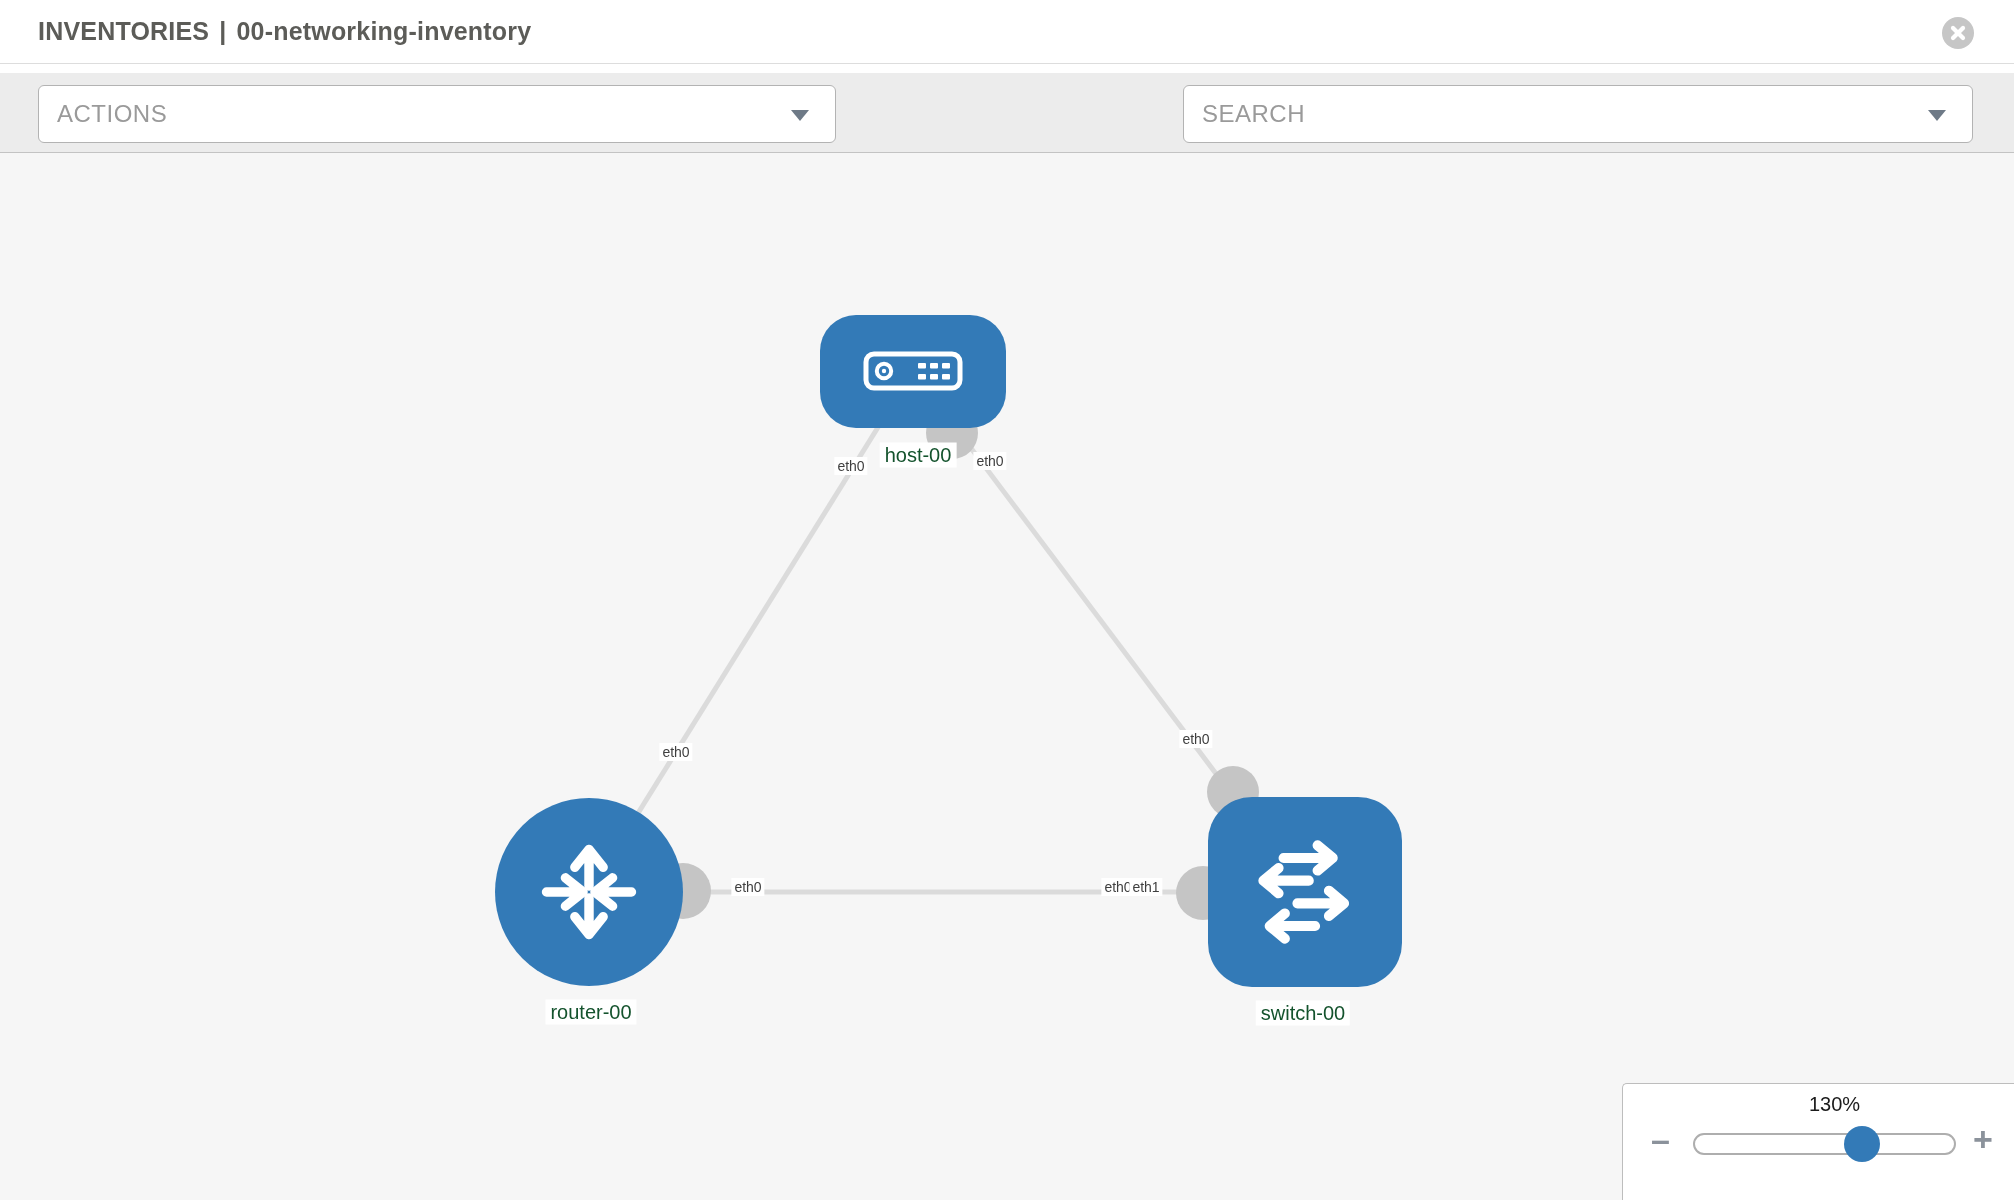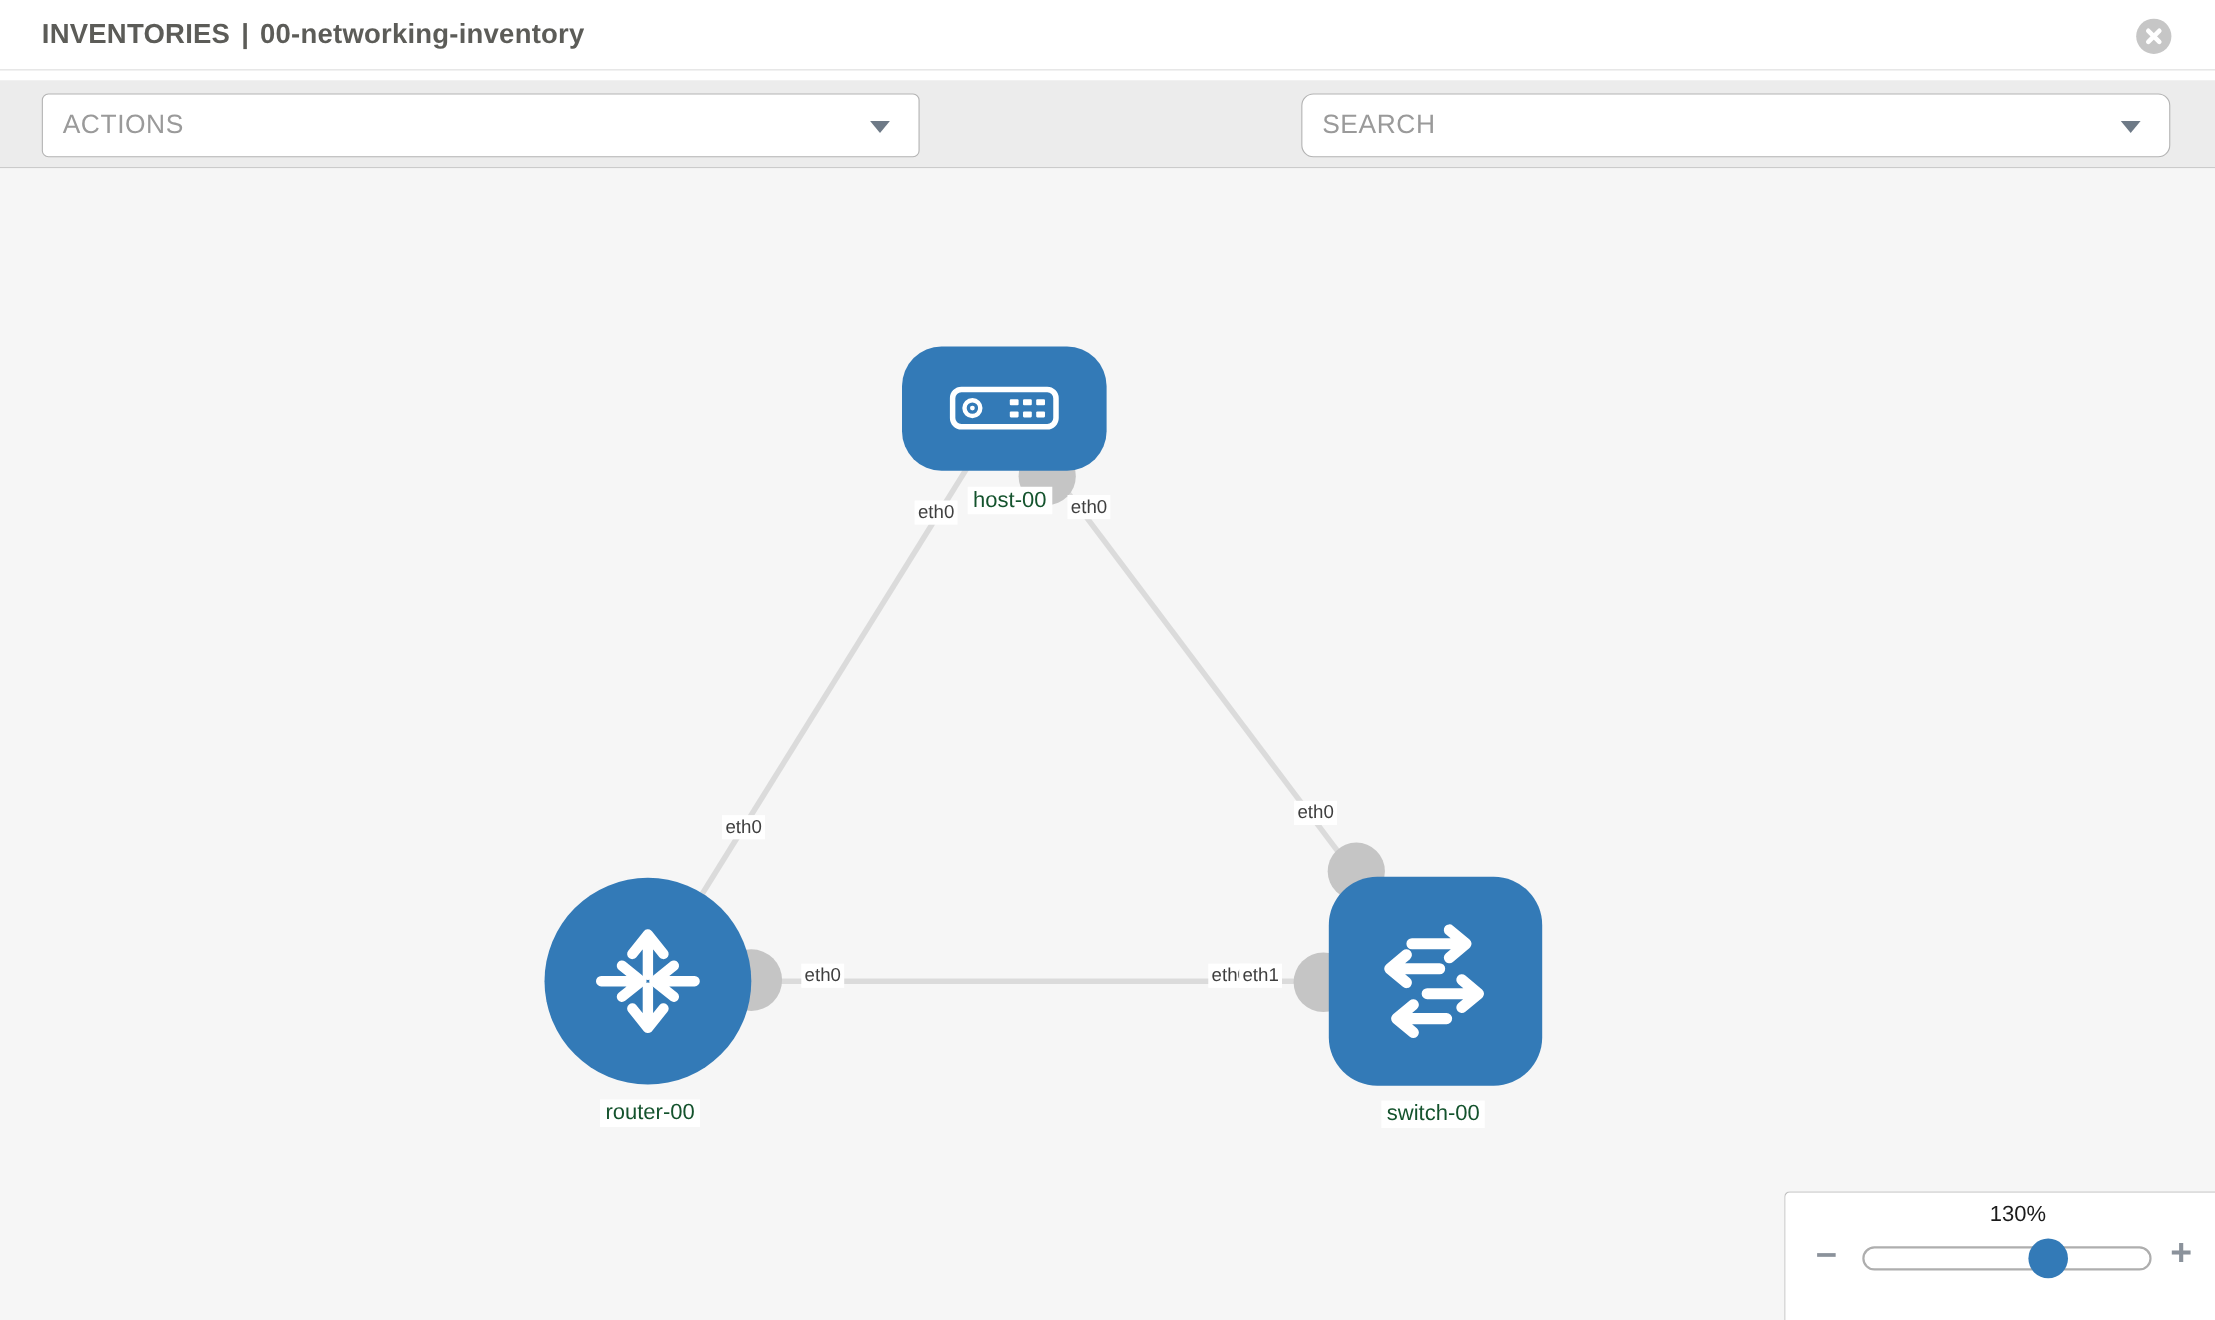--- a/index.html
+++ b/index.html
@@ -22,33 +22,33 @@
   
   .toolbar{position:absolute;left:0;top:73px;width:100%;height:80px;background:var(--toolbar-bg);
     border-bottom:1px solid #c3c3c3;}
   .selectbox{position:absolute;top:12px;height:58px;background:#fff;border:1px solid #b3b3b3;
     border-radius:6px;display:flex;align-items:center;cursor:pointer;}
   .selectbox .sel-label{margin-left:18px;font-size:24px;color:#9a9a9a;letter-spacing:.5px;text-align:right;}
   .caret{position:absolute;right:26px;top:24px;width:0;height:0;
     border-left:9px solid transparent;border-right:9px solid transparent;
     border-top:11px solid #6e7a87;}
   .actions-box{left:38px;width:798px;}
-  .search-box{left:1183px;width:790px;border-radius:11px;}
+  .search-box{left:1183px;width:790px;}
   .tool-icon{position:absolute;top:96px;width:38px;height:38px;cursor:pointer;}
   .wrench{left:1046px;} .key{left:1114px;}
 
   
   .canvas{position:absolute;left:0;top:153px;width:2014px;height:1047px;background:var(--canvas-bg);}
   #links{position:absolute;left:0;top:0;}
   .port{position:absolute;border-radius:50%;background:var(--port-gray);}
   .node{position:absolute;background:var(--node-blue);display:flex;align-items:center;
     justify-content:center;cursor:pointer;}
   .node-label{position:absolute;background:#fff;color:#14532d;font-size:20px;
     padding:1px 5px;white-space:nowrap;transform:translate(-50%,-50%);}
-  .iface-label{position:absolute;background:#fff;color:#3f3f3f;font-size:17px;
+  .iface-label{position:absolute;background:#fff;color:#3f3f3f;font-size:14px;
     padding:1px 3px;white-space:nowrap;transform:translate(-50%,-50%);}
 
   
   .zoom-panel{position:absolute;left:1622px;top:930px;width:392px;height:117px;background:#fff;
     border-top:1px solid #bdbdbd;border-left:1px solid #bdbdbd;border-top-left-radius:5px;}
   .zoom-level{position:absolute;top:9px;left:16px;width:100%;text-align:center;
     font-size:20px;color:#1b1b1b;}
   .zoom-minus,.zoom-plus{position:absolute;top:38px;font-size:34px;font-weight:700;
     color:#8b929b;cursor:pointer;line-height:1;}
   .zoom-minus{left:28px;} .zoom-plus{left:350px;}

